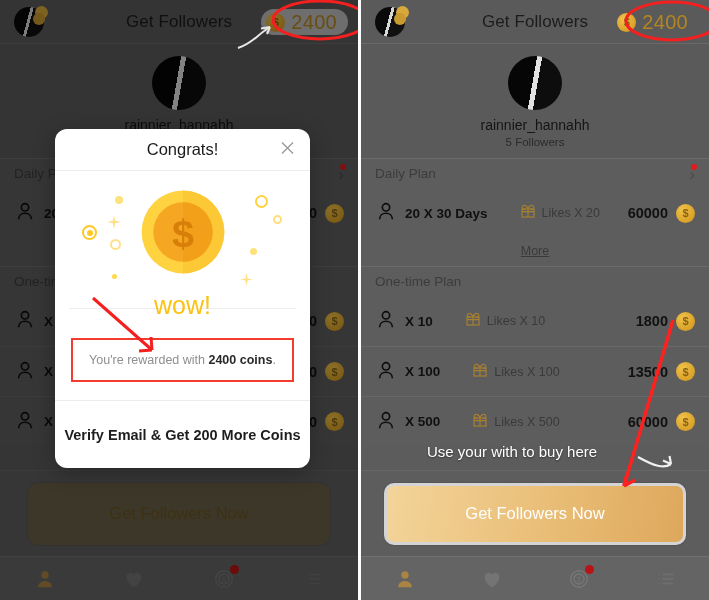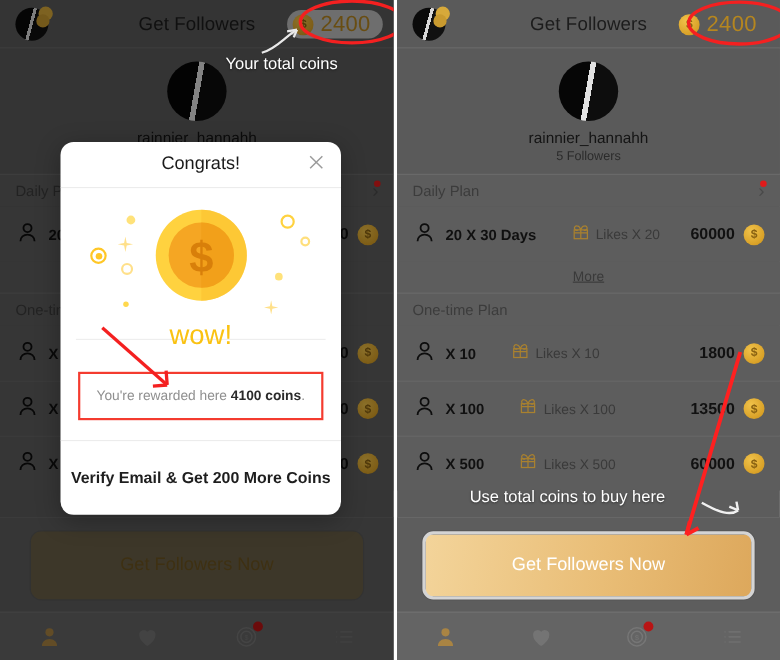--- a/index.html
+++ b/index.html
@@ -497,38 +497,37 @@
           <path d="M10 0l1.7 8.3L20 10l-8.3 1.7L10 20l-1.7-8.3L0 10l8.3-1.7z" fill="#ffe08a"></path>
         </svg>
         <svg viewBox="0 0 20 20" width="13" height="13" style="position:absolute;left:185px;top:102px;">
           <path d="M10 0l1.7 8.3L20 10l-8.3 1.7L10 20l-1.7-8.3L0 10l8.3-1.7z" fill="#ffe08a"></path>
         </svg>
       </div>
 
       <div class="wow">wow!</div>
 
       <div class="reward-box">
-        <div class="reward-text"><span>You're rewarded here </span><b>4100 coins</b><span>.</span></div>
+        <div class="reward-text"><span>You're rewarded with </span><b>2400 coins</b><span>.</span></div>
       </div>
 
       <div class="modal-foot">Verify Email &amp; Get 200 More Coins</div>
     </div>
 
     <div class="anno-layer">
       <svg width="358" height="600" style="position:absolute;inset:0;">
 
         <ellipse cx="320" cy="20" rx="47" ry="19" fill="none" stroke="#f42020" stroke-width="3"></ellipse>
 
         <path d="M238 48 C252 44 258 34 270 27" fill="none" stroke="#e8e8e8" stroke-width="2"></path>
         <path d="M270 27 l-9 1.5 M270 27 l-3 7" fill="none" stroke="#e8e8e8" stroke-width="2"></path>
 
         <line x1="93" y1="298" x2="152" y2="350" stroke="#f42020" stroke-width="3"></line>
         <path d="M152 350 l-13 1 M152 350 l-1 -13" fill="none" stroke="#f42020" stroke-width="3"></path>
       </svg>
-      <div class="anno-text" style="left:205px; top:50px;">Your total coins</div>
     </div>
   </div>
 
   <div class="panel panel-right">
 
     <div class="app-header">
       <div class="avatar-mini">
         <div class="face"></div>
         <div class="coin-a"></div>
         <div class="coin-b"></div>
@@ -693,17 +692,17 @@
       <svg width="351" height="600" style="position:absolute;inset:0;">
         <ellipse cx="311" cy="21" rx="46" ry="19" fill="none" stroke="#f42020" stroke-width="3"></ellipse>
 
         <line x1="670" y1="0" x2="0" y2="0" stroke="none"></line>
         <line x1="312" y1="320" x2="263" y2="486" stroke="#ff2020" stroke-width="3.5"></line>
         <path d="M263 486 l11 -6 M263 486 l3 -12" fill="none" stroke="#ff2020" stroke-width="3.5"></path>
 
         <path d="M277 457 C293 466 303 469 310 464" fill="none" stroke="#f0f0f0" stroke-width="2.2"></path>
         <path d="M310 464 l-8 -3.5 M310 464 l-1.5 -8" fill="none" stroke="#f0f0f0" stroke-width="2.2"></path>
       </svg>
-      <div class="anno-text" style="left:66px; top:443px;">Use total coins to buy here</div>
+      <div class="anno-text" style="left:66px; top:443px;">Use your with to buy here</div>
     </div>
   </div>
 
 </div>
 
 </body></html>

